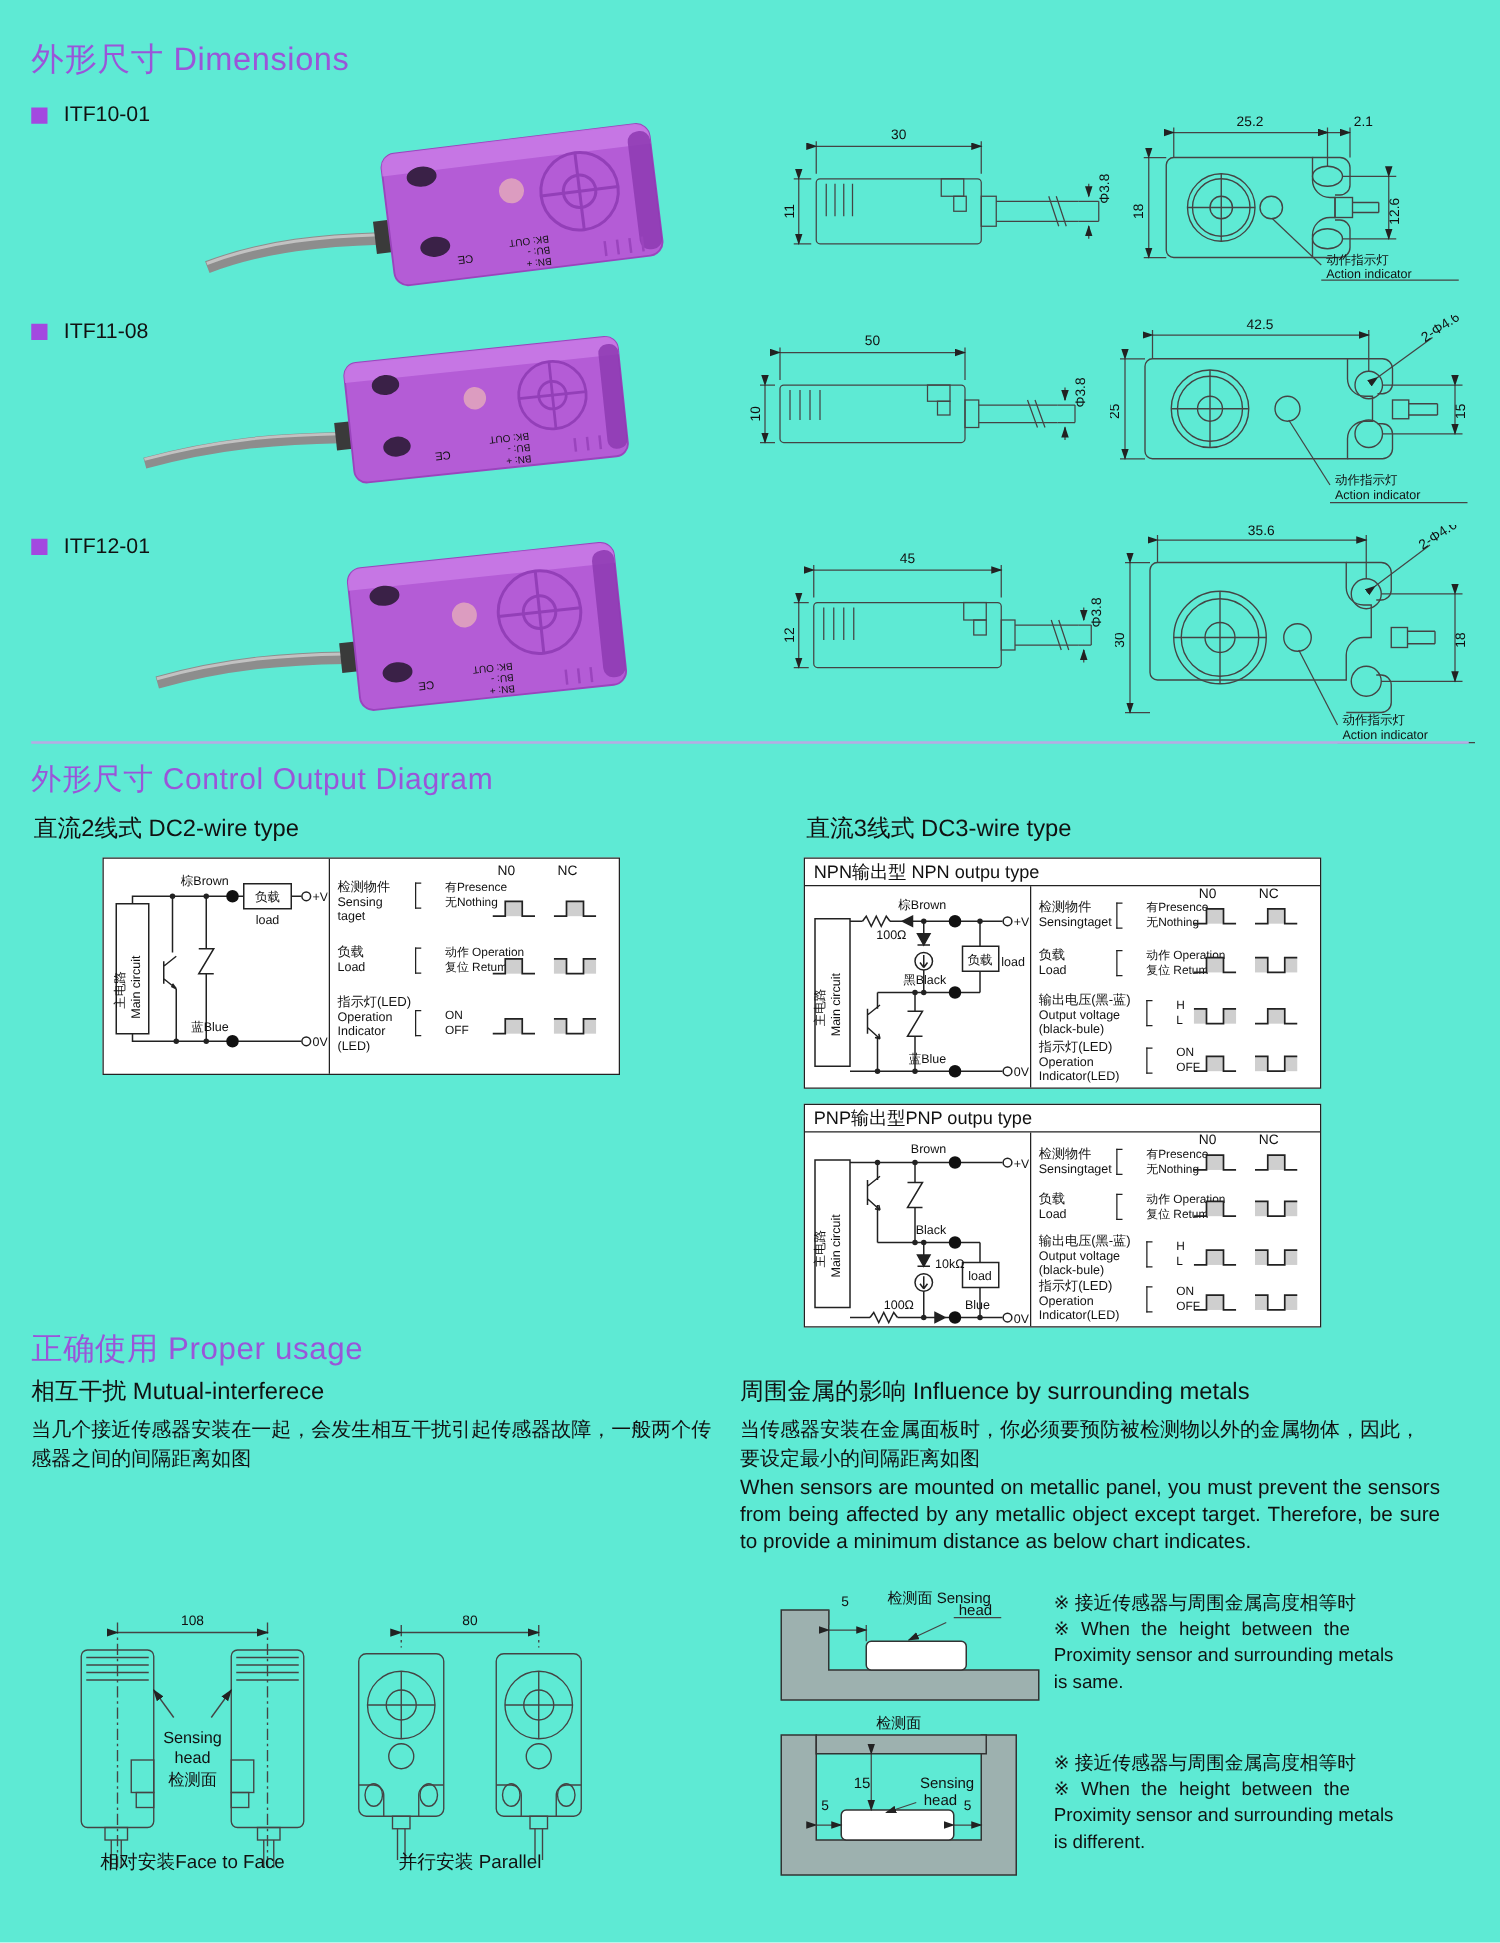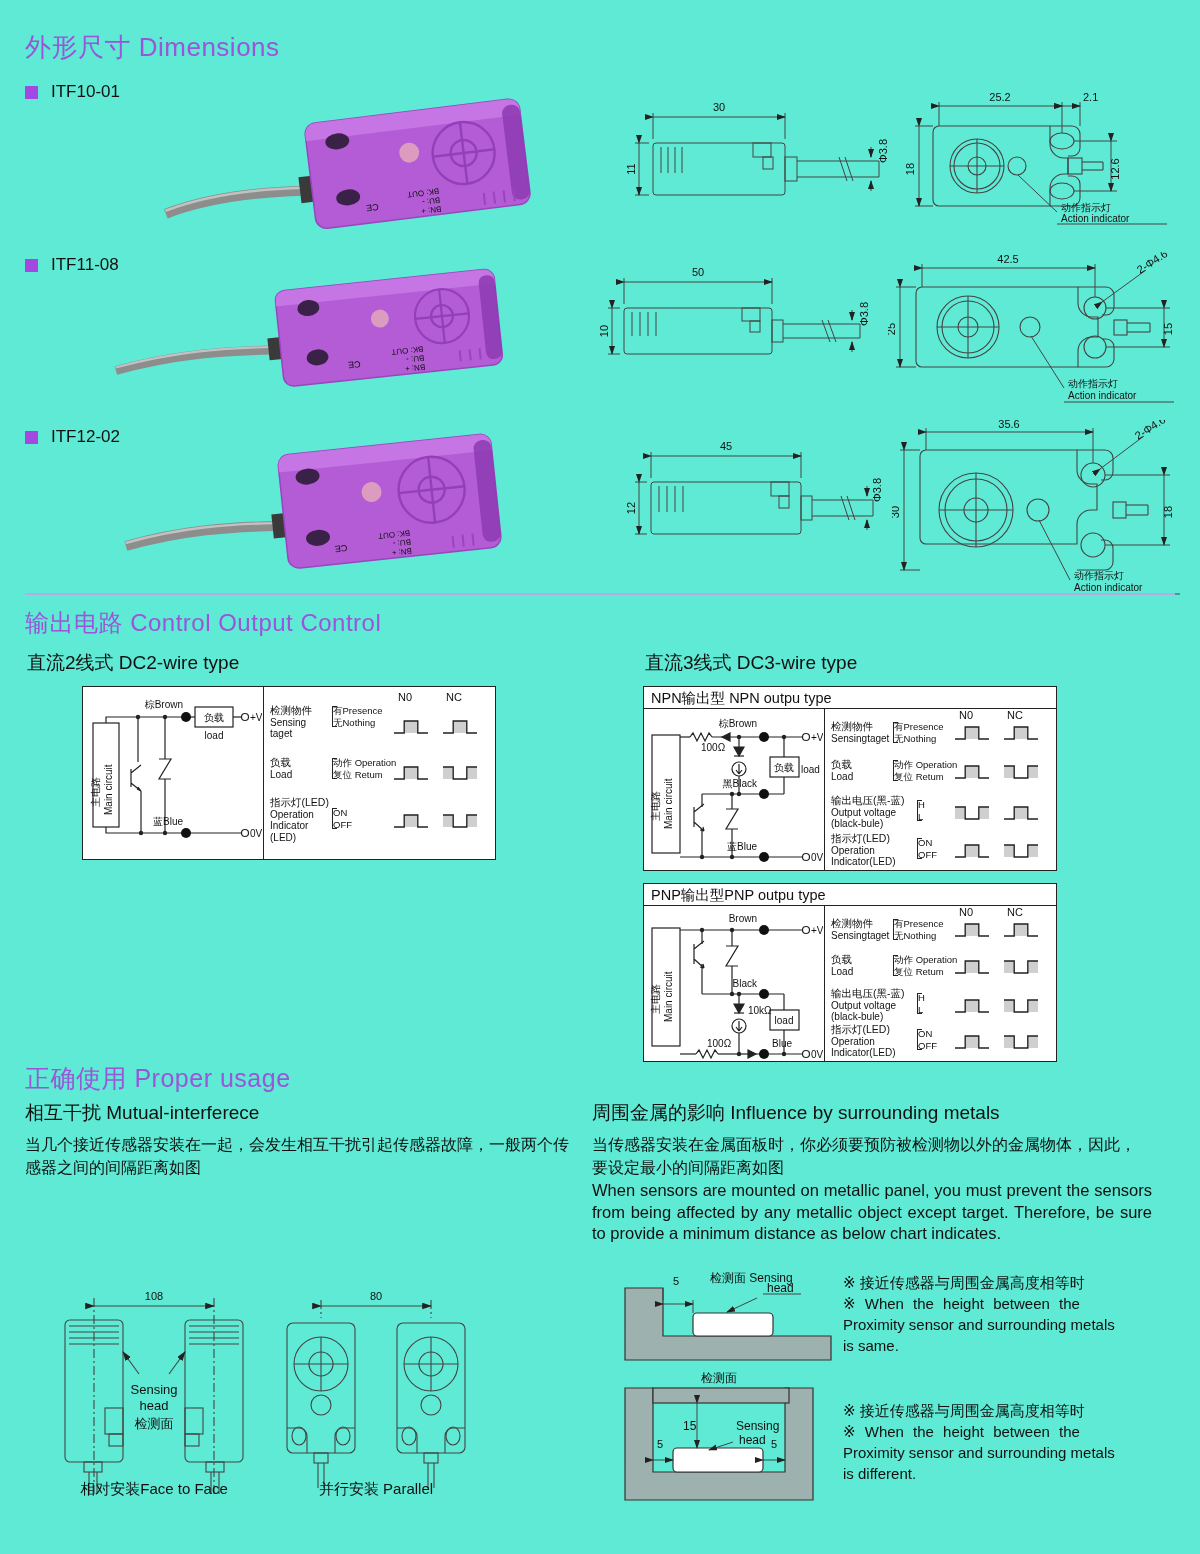--- a/index.html
+++ b/index.html
@@ -20,21 +20,21 @@
   .chead{height:22px;line-height:20px;border-bottom:1.6px solid #222;font-size:14.5px;padding:1px 7px;color:#111}
   .cbody{position:absolute;left:0;right:0;bottom:0;top:0}
   .cbody.w-head{top:22px}
   .lpane{position:absolute;left:0;top:0;bottom:0;border-right:1.6px solid #222}
   .rpane{position:absolute;top:0;bottom:0;right:0}
   .crow{position:absolute;display:flex;align-items:flex-start}
   .lb{width:60px;flex:none}
   .lb div{font-size:10px;line-height:11.5px;white-space:nowrap;color:#111}
   .lb .c{font-size:10.5px}
   .lb.wide{width:84px}
-  .brk{position:relative;padding-left:1px;margin-left:2px}
+  .brk{position:relative;padding-left:24px;margin-left:2px}
   .brk::before{content:"";position:absolute;left:0;top:1px;bottom:1px;width:4px;
                border:1.4px solid #222;border-right:none}
   .brk div{font-size:9.5px;line-height:11.5px;white-space:nowrap;color:#111}
   .colhdr{position:absolute;font-size:11px;color:#111}
   .wv{position:absolute;width:34px;height:20px}
   .note-line{font-size:15px;line-height:21px;color:#111;white-space:nowrap}
   .note-line.sp{word-spacing:5px}
   svg text{fill:#111}
   .dtxt{font-size:11px}
   .stxt{font-size:10px}
@@ -51,21 +51,21 @@
   <div class="abs model-row" style="left:25px;top:82px">
     <span class="bullet"></span>
     <span class="model-name">ITF10-01</span>
   </div>
   <div class="abs model-row" style="left:25px;top:255px">
     <span class="bullet"></span>
     <span class="model-name">ITF11-08</span>
   </div>
   <div class="abs model-row" style="left:25px;top:427px">
     <span class="bullet"></span>
-    <span class="model-name">ITF12-02</span>
+    <span class="model-name">ITF12-01</span>
   </div>
 
   <svg class="abs" style="left:150px;top:93px" width="400" height="152" viewBox="0 0 400 152">
     <defs>
       <marker id="ah" markerWidth="9" markerHeight="8" refX="8" refY="3" orient="auto">
         <path d="M0,0L9,3L0,6Z" fill="#222"></path>
       </marker>
     </defs>
     <g transform="rotate(-7 200 78)">
       <path d="M12,98 C60,86 110,88 152,92" stroke="#8d8d8d" stroke-width="10" fill="none"></path>
@@ -372,21 +372,21 @@
     <text class="dtxt" x="117" y="8" text-anchor="middle">35.6</text>
     <text class="dtxt" x="246" y="20" transform="rotate(-33 246 20)">2-Φ4.6</text>
     <text class="dtxt" x="7" y="92" text-anchor="middle" transform="rotate(-90 7 92)">30</text>
     <text class="dtxt" x="280" y="92" text-anchor="middle" transform="rotate(-90 280 92)">18</text>
     <text class="stxt" x="182" y="159">动作指示灯</text>
     <text class="stxt" x="182" y="171">Action indicator</text>
   </svg>
 
   <div class="divider" style="left:25px;top:593px;width:1150px"></div>
 
-  <h1 class="abs sec-title" style="left:25px;top:607px;font-size:24px">输出电路 Control Output Control</h1>
+  <h1 class="abs sec-title" style="left:25px;top:607px;font-size:24px">外形尺寸 Control Output Diagram</h1>
   <div class="abs sub" style="left:27px;top:650px">直流2线式 DC2-wire type</div>
   <div class="abs sub" style="left:645px;top:650px">直流3线式 DC3-wire type</div>
 
   <div class="cbox" style="left:82px;top:686px;width:414px;height:174px">
     <div class="cbody">
       <div class="lpane" style="width:181px">
         <svg width="179" height="171" viewBox="0 0 179 171">
           <g stroke="#222" stroke-width="1.2" fill="none">
             <rect x="10" y="36" width="26" height="104"></rect>
             <polyline points="23,36 23,30 103,30"></polyline>

